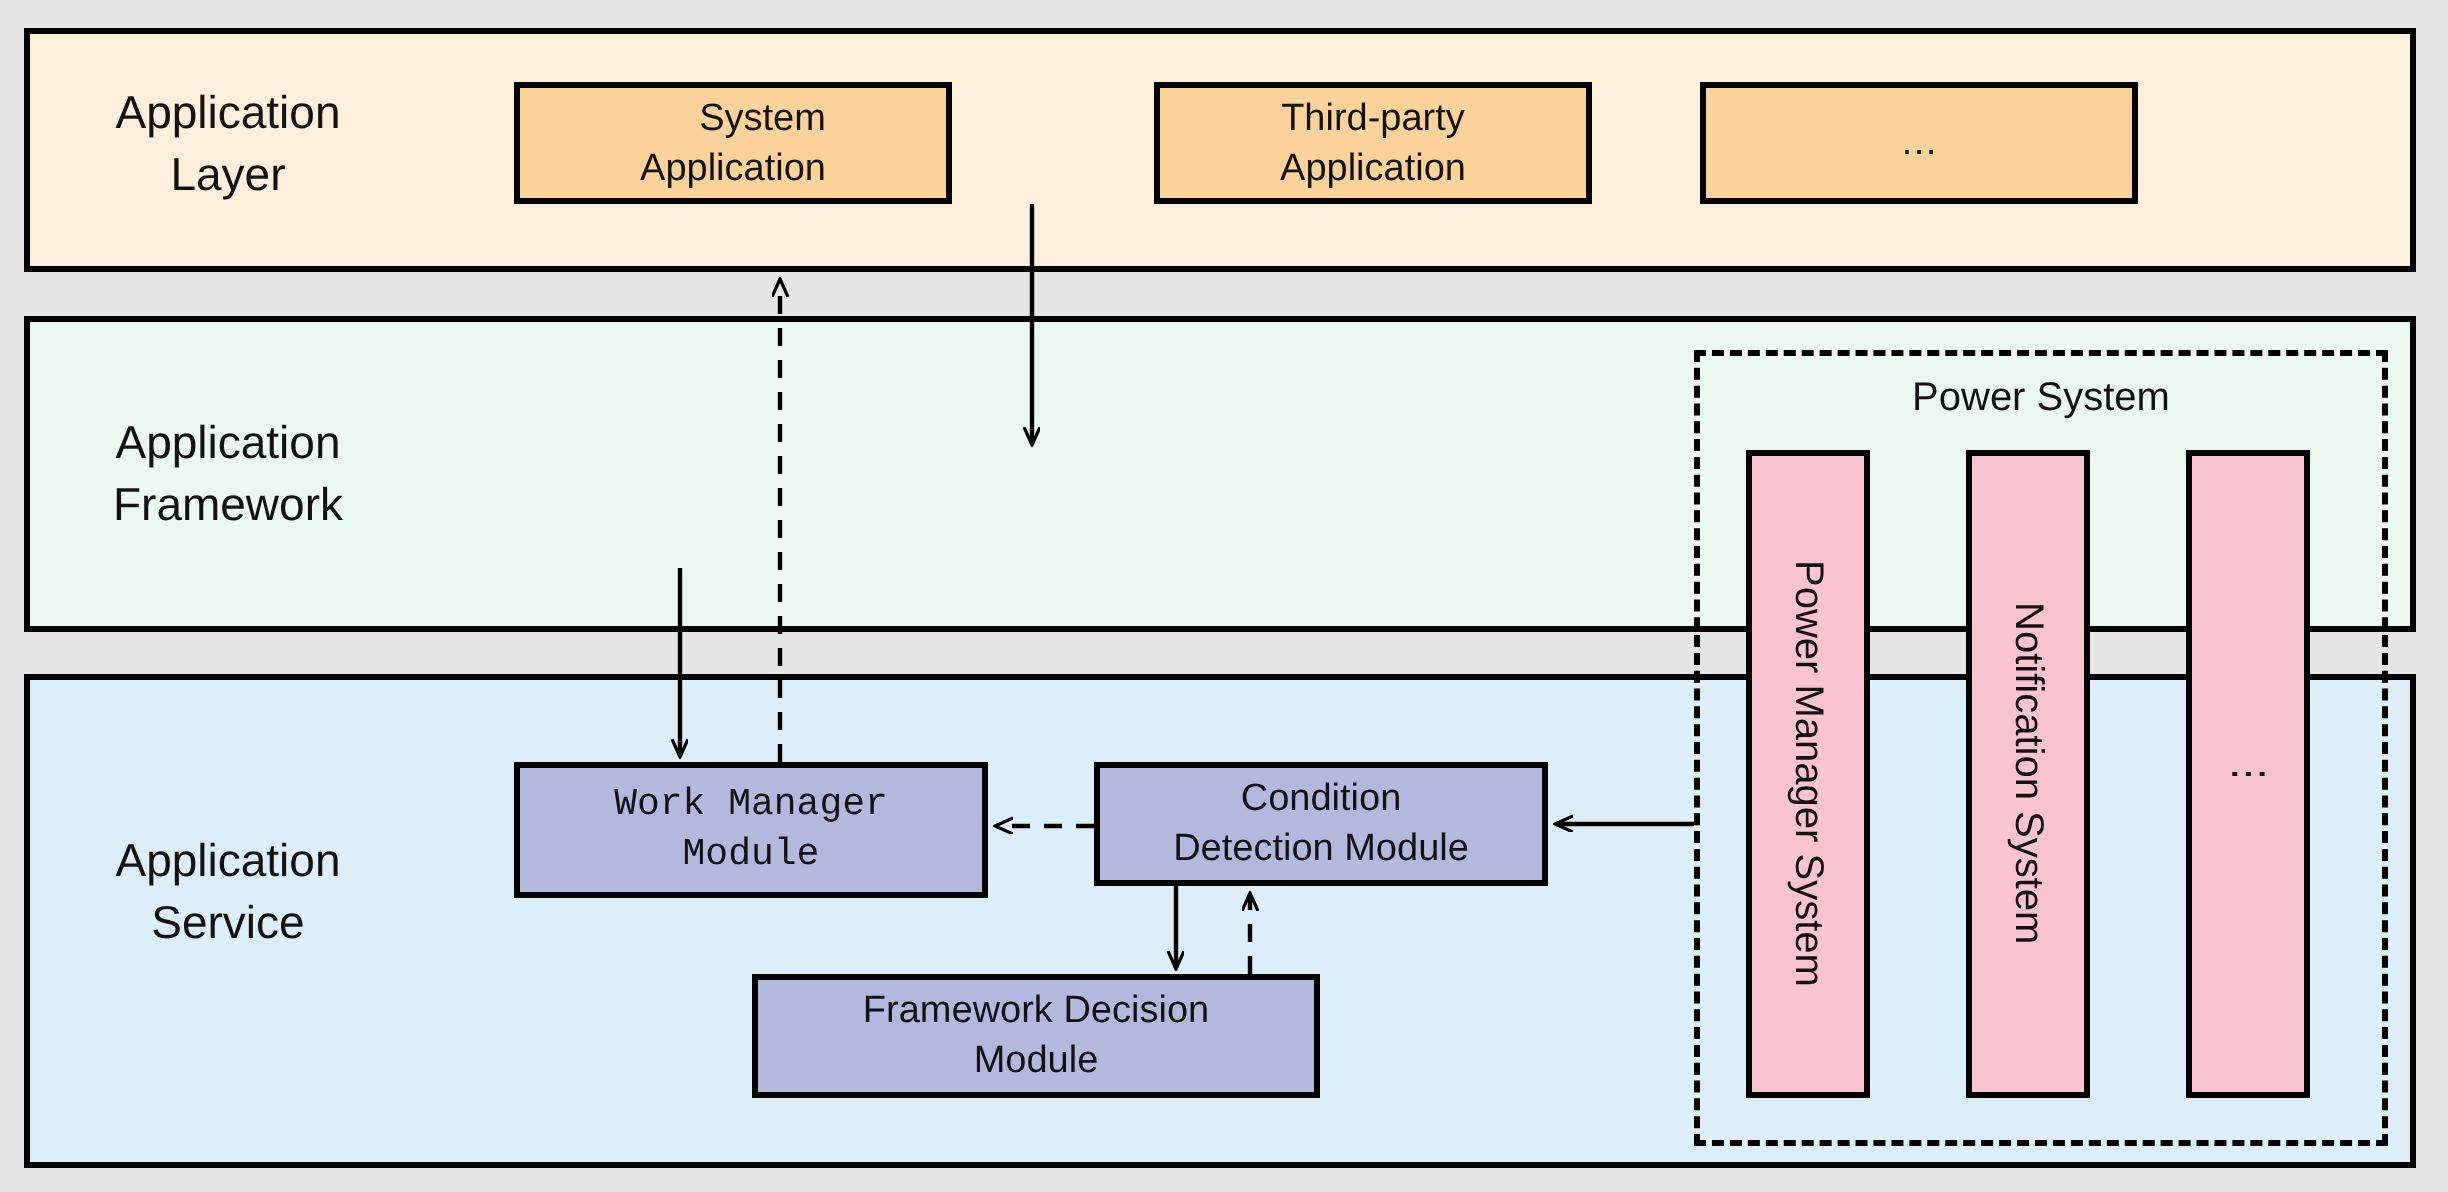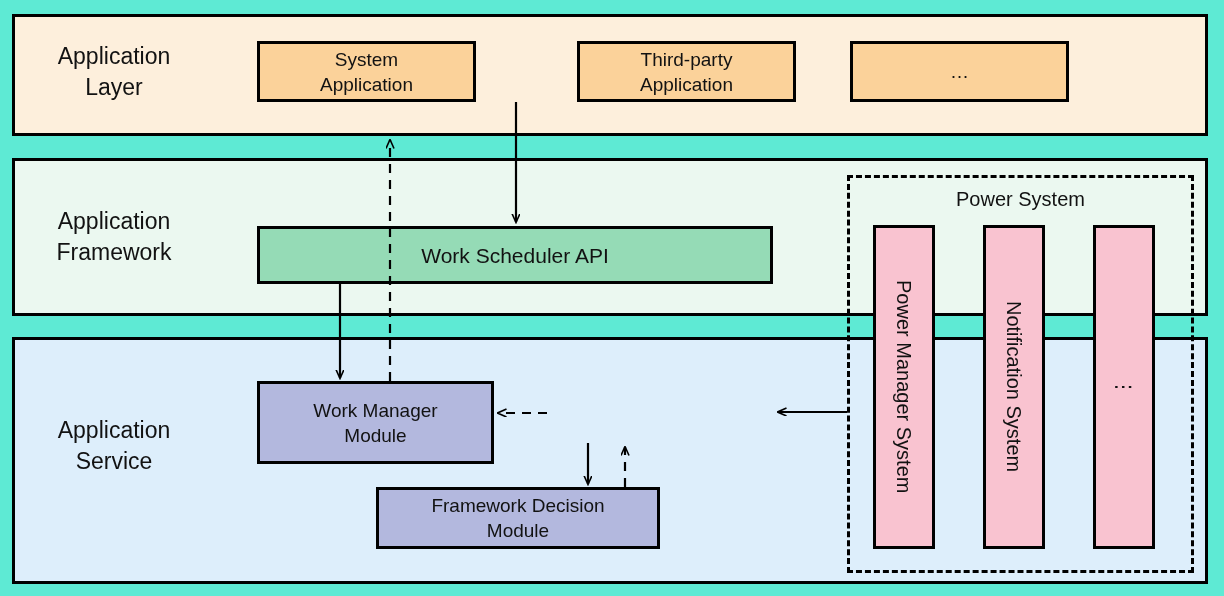--- a/index.html
+++ b/index.html
@@ -8,21 +8,21 @@
     padding: 0;
     background: #ffffff;
   }
   body {
     font-family: "Liberation Sans", sans-serif;
   }
   #canvas {
     position: relative;
     width: 1224px;
     height: 596px;
-    background: #5eead4;
+    background: #e5e5e5;
     overflow: hidden;
   }
 
   
   .layer {
     position: absolute;
     box-sizing: border-box;
     border: 3px solid #000000;
   }
   .layer-app {
@@ -87,29 +87,29 @@
     line-height: 25px;
     color: #121212;
     white-space: pre-line;
   }
   .node-orange { background: #fbd29a; }
   .node-green  { background: #95dbb6; }
   .node-purple { background: #b3b8de; }
   .node-pink   { background: #f9c3d0; }
 
   
-  .n-sysapp    { left: 257px; top: 41px;  width: 219px; height: 61px; }
+  .n-sysapp    { left: 257px; top: 41px;  width: 219px; height: 61px; text-align: right; }
   .n-thirdapp  { left: 577px; top: 41px;  width: 219px; height: 61px; }
   .n-moreapp   { left: 850px; top: 41px;  width: 219px; height: 61px; }
 
   
   .n-wsapi     { left: 257px; top: 226px; width: 516px; height: 58px; font-size: 21px; }
 
   
-  .n-workmgr   { left: 257px; top: 381px; width: 237px; height: 83px; }
+  .n-workmgr   { left: 257px; top: 381px; width: 237px; height: 68px; font-family: Liberation Mono, monospace; }
   .n-conddet   { left: 547px; top: 381px; width: 227px; height: 62px; }
   .n-conddec   { left: 376px; top: 487px; width: 284px; height: 62px; }
 
   
   .n-vert {
     writing-mode: vertical-rl;
     text-orientation: mixed;
     font-size: 20px;
     line-height: 20px;
   }
@@ -151,24 +151,25 @@
   <div class="dashbox db-other">
     <div class="dashbox-label">Power System</div>
   </div>
 
   <div class="node node-orange n-sysapp">System
 Application</div>
   <div class="node node-orange n-thirdapp">Third-party
 Application</div>
   <div class="node node-orange n-moreapp">…</div>
 
-  <div class="node node-green n-wsapi">Work Scheduler API</div>
 
   <div class="node node-purple n-workmgr">Work Manager
 Module</div>
+  <div class="node node-purple n-conddet">Condition
+Detection Module</div>
   <div class="node node-purple n-conddec">Framework Decision
 Module</div>
 
   <div class="node node-pink n-vert n-power">Power Manager System</div>
   <div class="node node-pink n-vert n-notif">Notification System</div>
   <div class="node node-pink n-more">
     <span class="vdots">⋮</span>
   </div>
 
   <svg id="wires" viewBox="0 0 1224 596">

